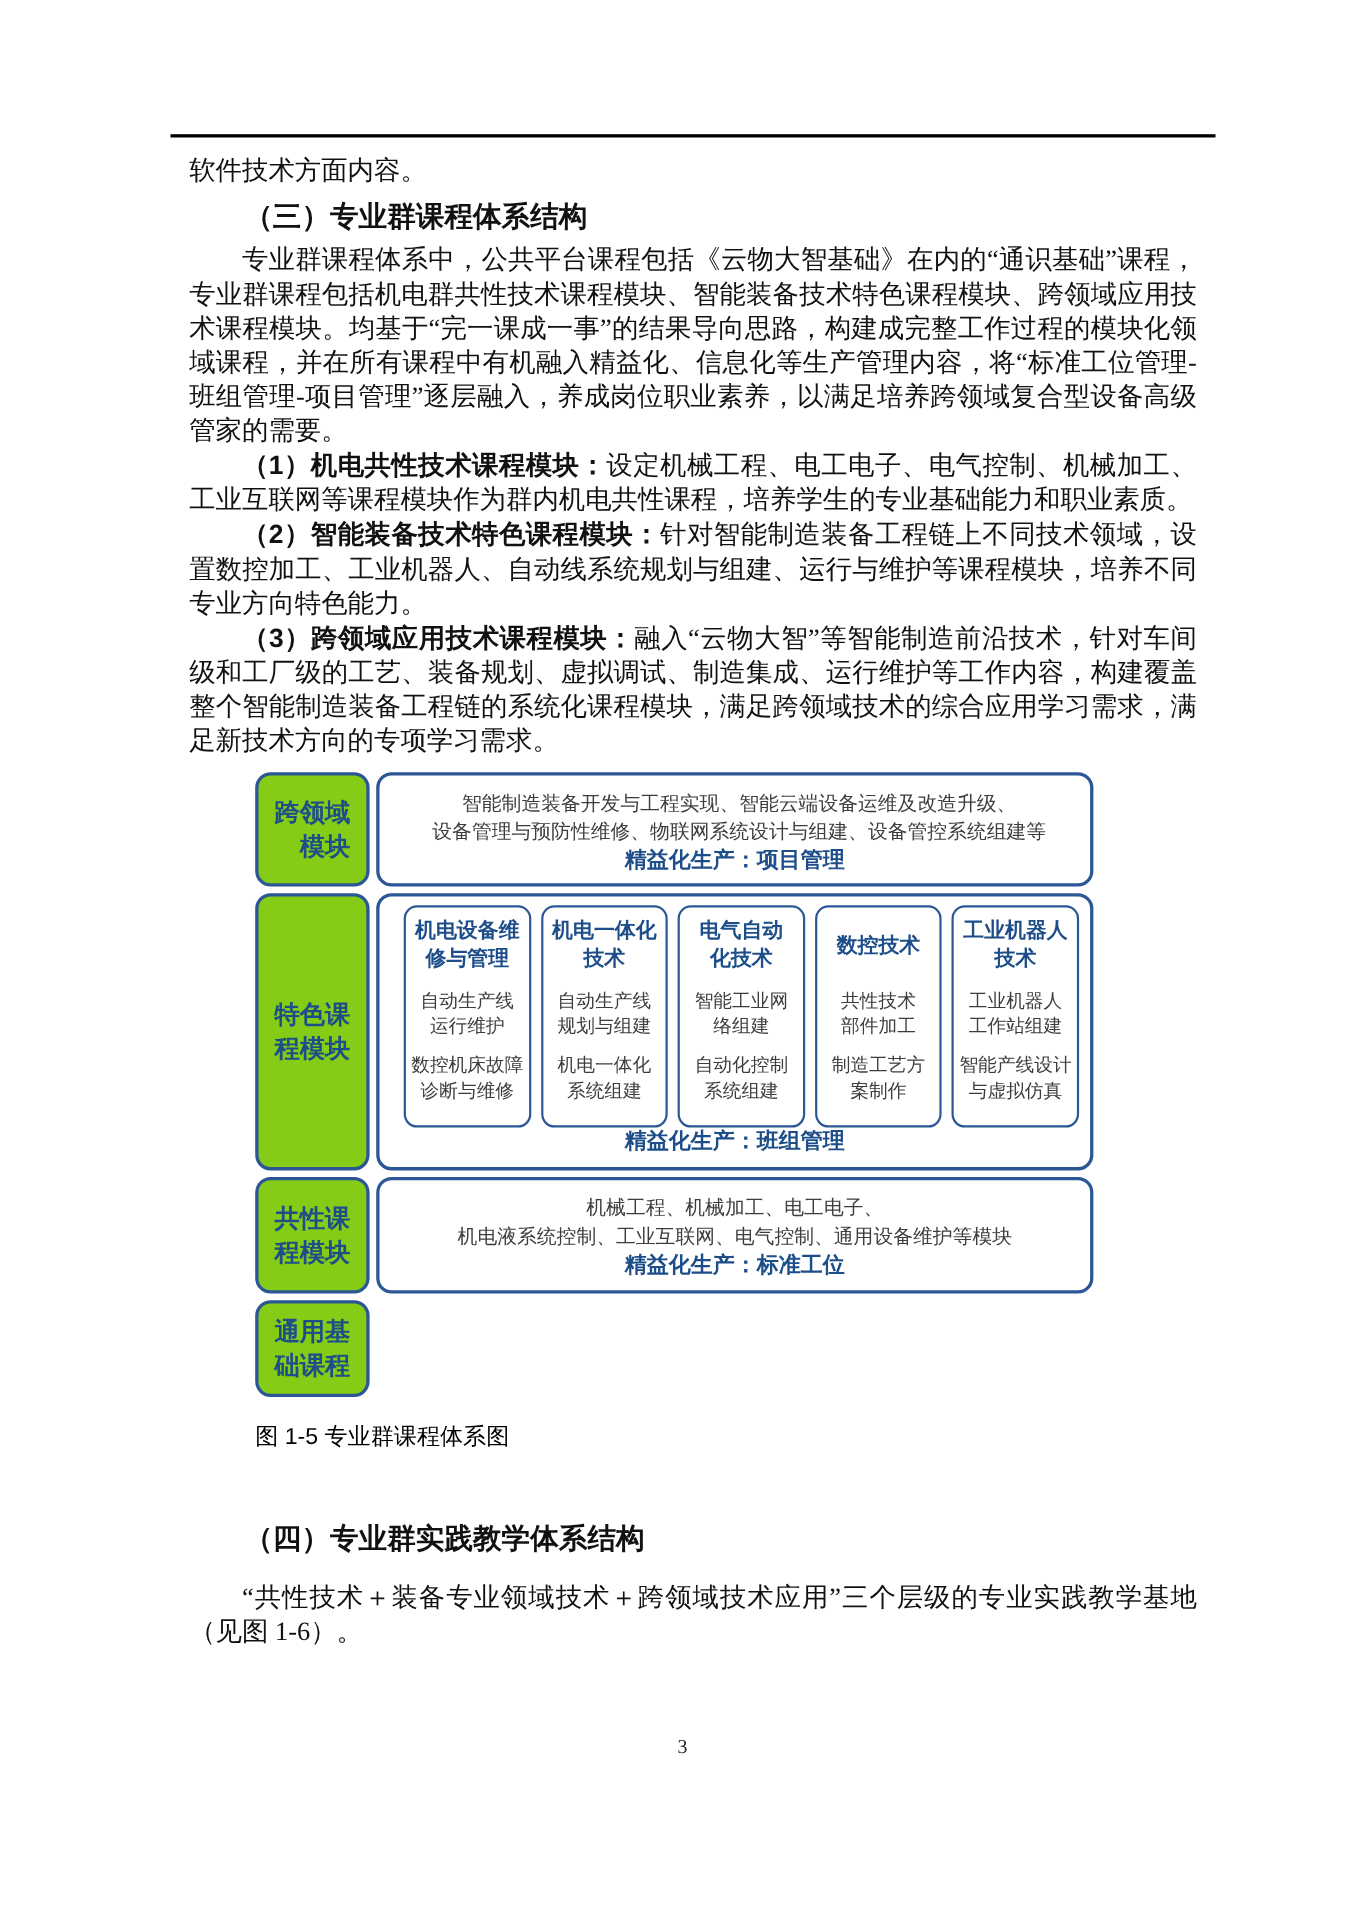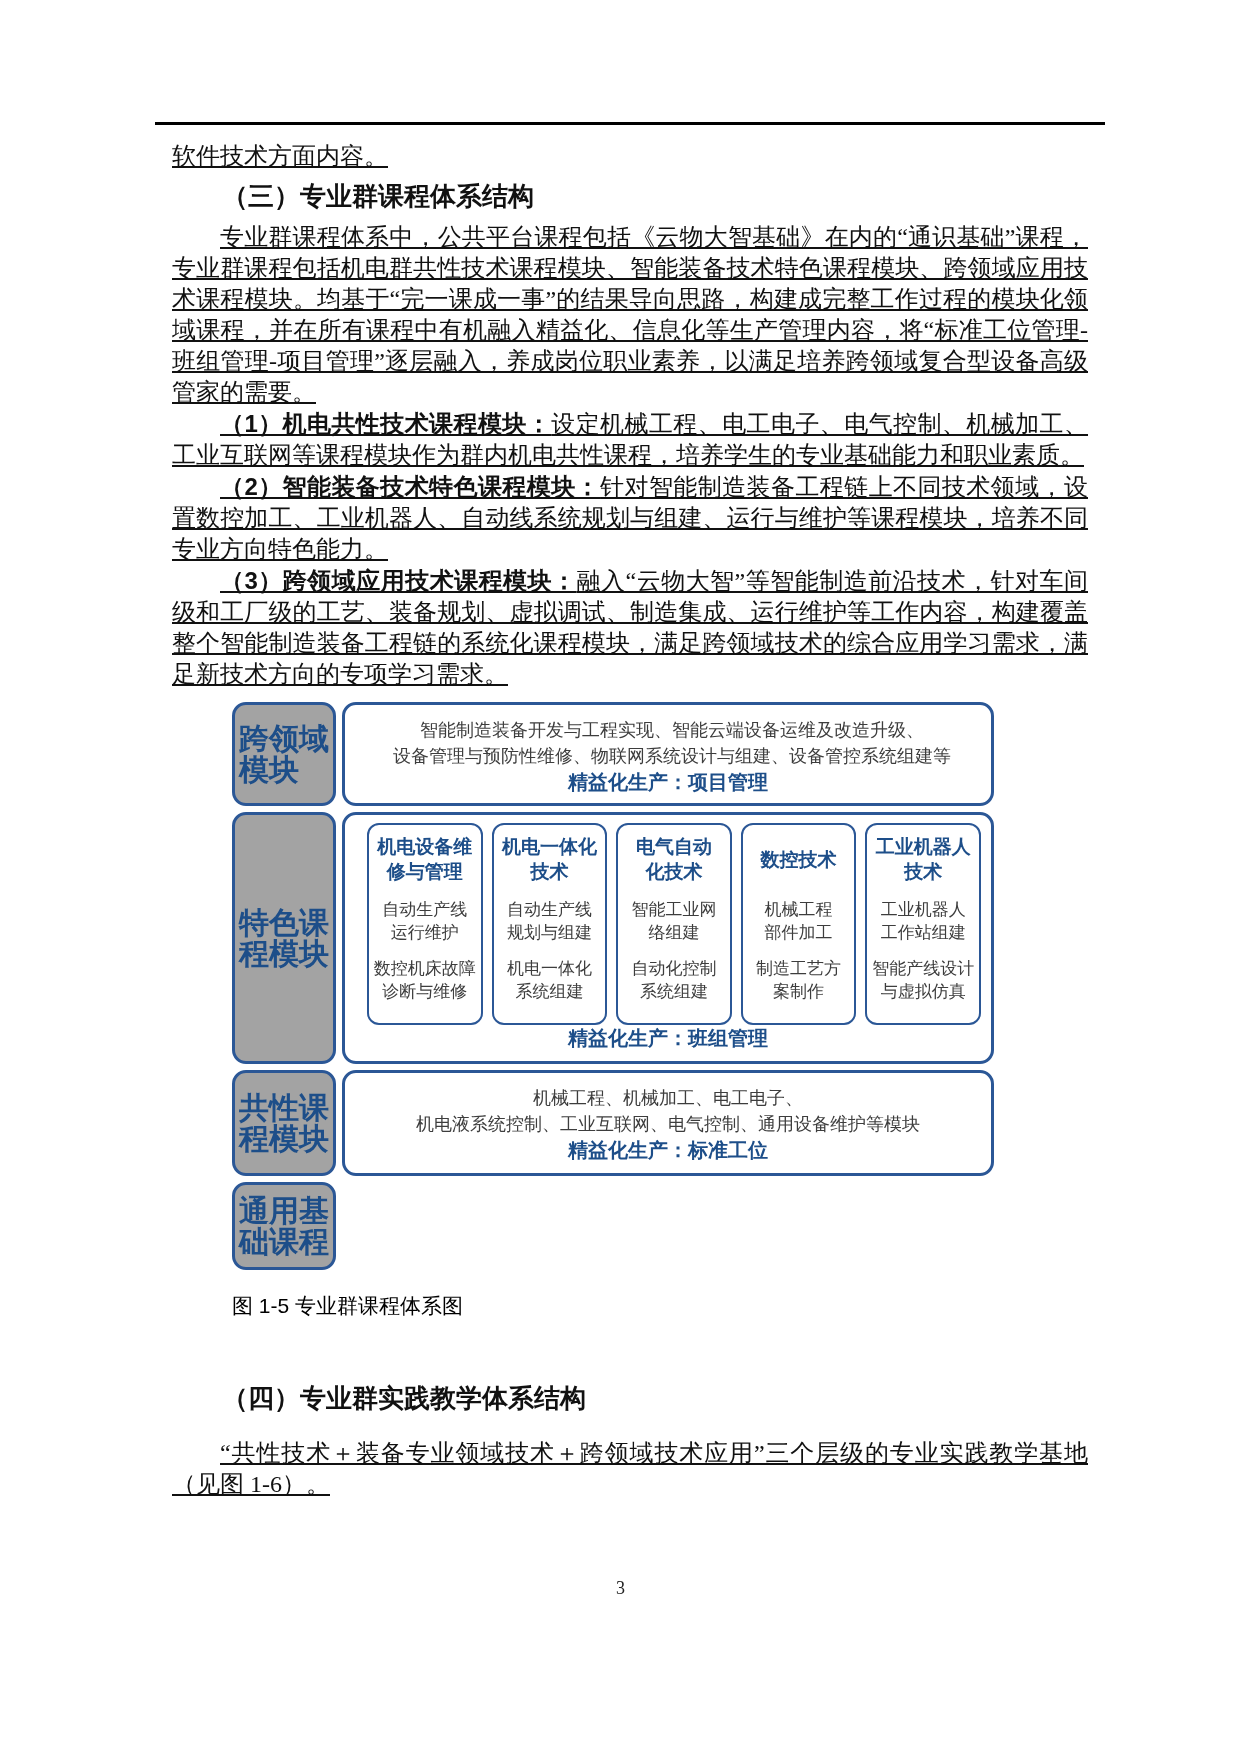--- a/index.html
+++ b/index.html
@@ -22,21 +22,20 @@
   }
   .header-rule {
     height: 0;
     border-top: 3px solid #000;
     margin: 0 -17px 16px -17px;
   }
   .body-text {
     font-size: 24px;
     line-height: 31px;
     text-align: justify;
-    text-decoration: underline;
   }
   .para { text-indent: 48px; }
   .lead {
     font-family: "Liberation Sans", "DejaVu Sans", sans-serif;
     font-weight: bold;
   }
   .h-sub {
     font-family: "Liberation Sans", "DejaVu Sans", sans-serif;
     font-weight: bold;
     font-size: 26px;
@@ -68,27 +67,27 @@
     width: 762px;
     margin: 12px 0 0 60px;
     font-family: "Liberation Sans", "DejaVu Sans", sans-serif;
   }
   .dg-row { display: flex; gap: 6px; margin-bottom: 6px; }
   .dg-label {
     flex: 0 0 104px;
     border: 3px solid #2b5796;
     border-radius: 14px;
     display: flex; align-items: center; justify-content: center;
-    text-align: left;
-    font-weight: bold;
-    font-size: 30px;
+    text-align: right;
+    font-weight: bold;
+    font-size: 23px;
     line-height: 31px;
     color: #1d4e89;
     white-space: pre-line;
-    background: #a3a3a3;
+    background: #84cc16;
   }
   .dg-box {
     flex: 1;
     border: 3px solid #2b5796;
     border-radius: 14px;
     padding: 8px 10px 8px 10px;
     display: flex; flex-direction: column;
     background: #fff;
   }
   .row-1 { height: 104px; }
@@ -218,21 +217,21 @@
             <div class="dg-col">
               <div class="dg-col-title">电气自动
 化技术</div>
               <div class="dg-col-item">智能工业网
 络组建</div>
               <div class="dg-col-item">自动化控制
 系统组建</div>
             </div>
             <div class="dg-col">
               <div class="dg-col-title">数控技术</div>
-              <div class="dg-col-item">机械工程
+              <div class="dg-col-item">共性技术
 部件加工</div>
               <div class="dg-col-item">制造工艺方
 案制作</div>
             </div>
             <div class="dg-col">
               <div class="dg-col-title">工业机器人
 技术</div>
               <div class="dg-col-item">工业机器人
 工作站组建</div>
               <div class="dg-col-item">智能产线设计

